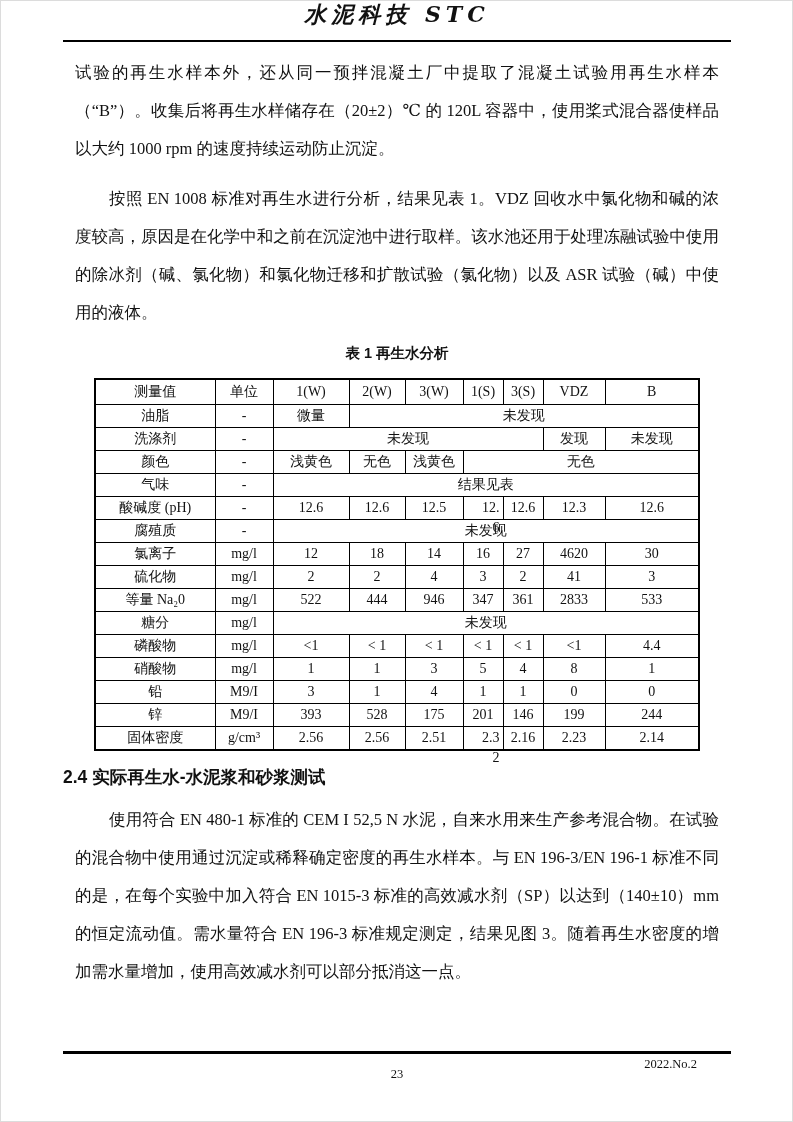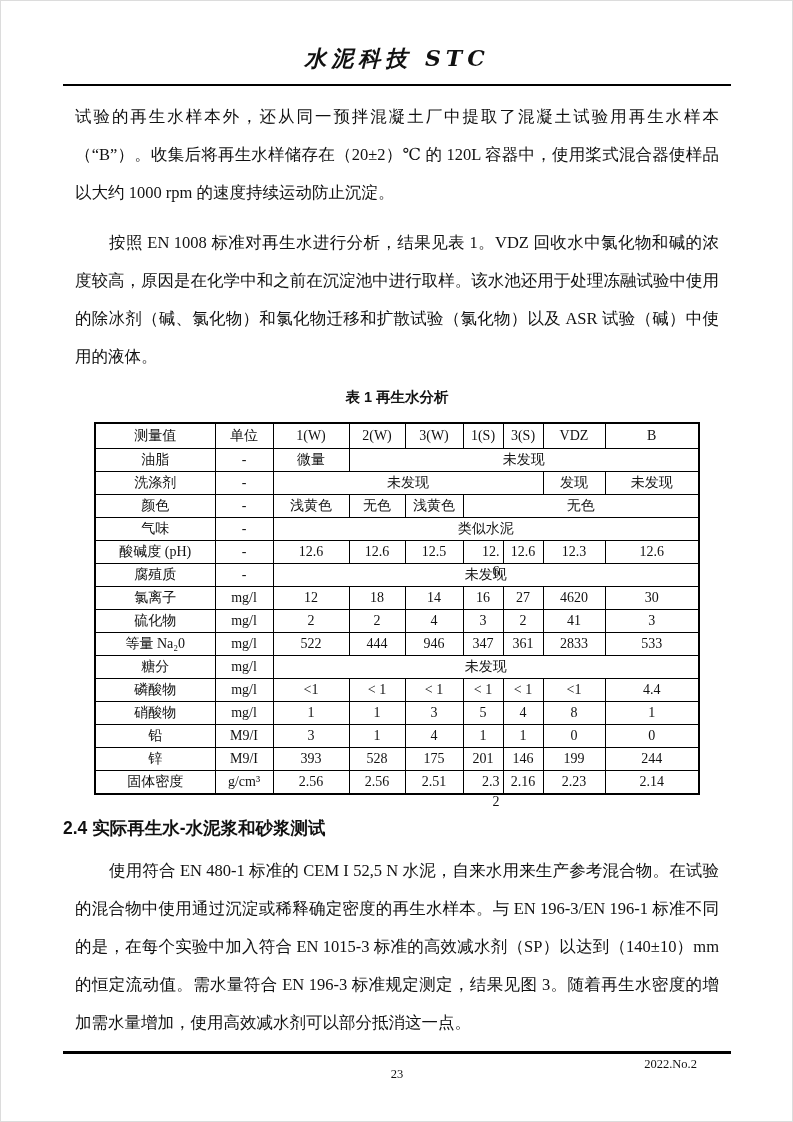--- a/index.html
+++ b/index.html
@@ -14,21 +14,20 @@
     box-shadow: inset 0 0 0 1px #dcdcdc;
   }
   .content {
     position: absolute;
     left: 63px;
     top: 0;
     width: 668px;
   }
   .journal-header {
     text-align: center;
-    padding-top: 44px;
     font-size: 22px;
     font-weight: 600;
     font-style: italic;
     letter-spacing: 5px;
     font-family: "DejaVu Serif", serif;
   }
   .header-rule {
     margin-top: 10px;
     border: none;
     border-top: 2px solid #000;
@@ -70,21 +69,21 @@
     word-break: break-all;
     width: 24px;
     height: 20px;
     line-height: 20px;
     overflow: visible;
     margin-left: auto;
     margin-right: 1px;
     text-align: right;
   }
   .section-heading {
-    margin-top: 21px;
+    margin-top: 14px;
     font-size: 17.5px;
     font-weight: bold;
     font-family: "Liberation Sans", "DejaVu Sans", sans-serif;
   }
   .footer {
     position: absolute;
     left: 63px;
     top: 1051px;
     width: 668px;
     border-top: 3px solid #000;
@@ -158,21 +157,21 @@
             <td colspan="1">颜色</td>
             <td colspan="1">-</td>
             <td colspan="1">浅黄色</td>
             <td colspan="1">无色</td>
             <td colspan="1">浅黄色</td>
             <td colspan="4">无色</td>
           </tr>
           <tr>
             <td colspan="1">气味</td>
             <td colspan="1">-</td>
-            <td colspan="7">类似水泥</td>
+            <td colspan="7">结果见表</td>
           </tr>
           <tr>
             <td colspan="1">酸碱度 (pH)</td>
             <td colspan="1">-</td>
             <td colspan="1">12.6</td>
             <td colspan="1">12.6</td>
             <td colspan="1">12.5</td>
             <td colspan="1">
               <div class="spill">12.6</div>
             </td>

